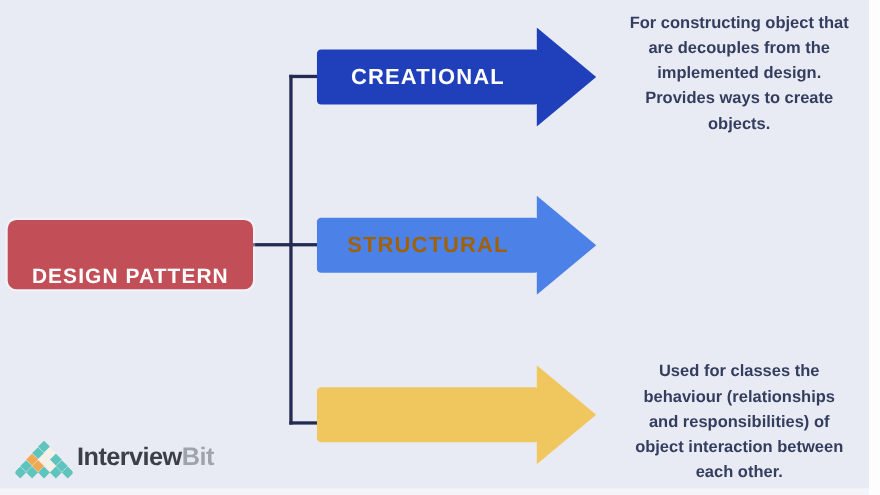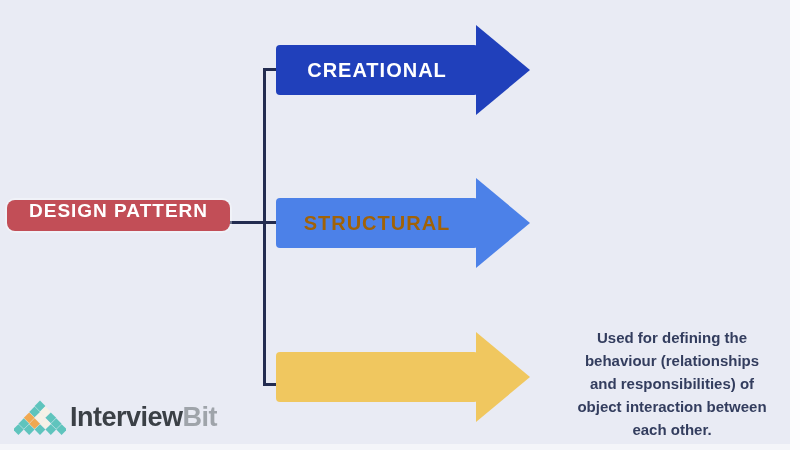--- a/index.html
+++ b/index.html
@@ -9,30 +9,30 @@
     font-family:"Liberation Sans","DejaVu Sans",sans-serif;
   }
   .edge-strip-right{position:absolute;top:0;left:790px;width:10px;height:450px;background:#fdfdfe;}
   .edge-strip-bottom{position:absolute;top:444px;left:0;width:790px;height:6px;background:rgba(253,253,254,.55);}
 
   .line{position:absolute;background:#232c50;}
   .line-h{height:3px;}
   .line-v{width:3px;}
 
   .root-box{
-    position:absolute;left:7px;top:200px;width:223px;height:31px;
+    position:absolute;left:7px;top:200px;width:223px;height:63px;
     background:#c24e57;border-radius:8px;
-    display:flex;align-items:flex-start;justify-content:center;
+    display:flex;align-items:flex-end;justify-content:center;
     box-shadow:0 0 0 2px rgba(255,255,255,.35);
   }
   .root-box .root-label{
     color:#ffffff;font-size:19px;font-weight:700;letter-spacing:1px;
   }
 
-  .branch-arrow{position:absolute;left:276px;width:254px;height:90px;}
+  .branch-arrow{position:absolute;left:288px;width:254px;height:90px;}
   .branch-arrow svg{position:absolute;top:0;left:0;display:block;}
   .arrow-creational{top:25px;}
   .arrow-structural{top:178px;}
   .arrow-behavioral{top:332px;}
   .arrow-label{
     position:absolute;left:0;top:20px;width:202px;height:50px;
     display:flex;align-items:center;justify-content:center;
     font-size:20px;font-weight:700;letter-spacing:1px;
   }
 
@@ -40,21 +40,21 @@
     position:absolute;left:548px;width:248px;
     text-align:center;color:#333d5e;font-size:15px;font-weight:700;
     line-height:23px;white-space:pre-line;
   }
   .desc-creational{top:9px;}
   .desc-structural{top:181px;}
   .desc-behavioral{top:326px;}
 
   .logo{position:absolute;left:14px;top:398px;width:230px;height:42px;}
   .logo-mark{position:absolute;left:0;top:2px;}
-  .logo-text{position:absolute;left:56px;top:4px;font-size:27px;letter-spacing:-0.5px;white-space:nowrap;}
+  .logo-text{position:absolute;left:56px;top:4px;font-size:23px;letter-spacing:-0.5px;white-space:nowrap;}
   .logo-text .t1{color:#3b4046;font-weight:700;}
   .logo-text .t2{color:#9ca1a7;font-weight:700;opacity:.95;}
 </style>
 </head>
 <body>
 
 <div class="canvas">
 
   <div class="edge-strip-right"></div>
   <div class="edge-strip-bottom"></div>
@@ -71,40 +71,45 @@
 
   <div class="branch-arrow arrow-creational">
     <svg width="254" height="90" viewBox="0 0 254 90">
       <g fill="#2040bb">
         <rect x="0" y="20" width="202" height="50" rx="4"></rect>
         <polygon points="200,0 254,45 200,90"></polygon>
       </g>
     </svg>
     <div class="arrow-label" style="color: rgb(255, 255, 255);">CREATIONAL</div>
   </div>
+  <div class="desc desc-creational">For constructing object that
+are decouples from the
+implemented design.
+Provides ways to create
+objects.</div>
 
   <div class="branch-arrow arrow-structural">
     <svg width="254" height="90" viewBox="0 0 254 90">
       <g fill="#4c81e8">
         <rect x="0" y="20" width="202" height="50" rx="4"></rect>
         <polygon points="200,0 254,45 200,90"></polygon>
       </g>
     </svg>
     <div class="arrow-label" style="color: #a16207;">STRUCTURAL</div>
   </div>
 
   <div class="branch-arrow arrow-behavioral">
     <svg width="254" height="90" viewBox="0 0 254 90">
       <g fill="#f0c75f">
         <rect x="0" y="20" width="202" height="50" rx="4"></rect>
         <polygon points="200,0 254,45 200,90"></polygon>
       </g>
     </svg>
   </div>
-  <div class="desc desc-behavioral">Used for defining the
+  <div class="desc desc-behavioral">Used for classes the
 behaviour (relationships
 and responsibilities) of
 object interaction between
 each other.</div>
 
   <div class="logo">
     <svg class="logo-mark" width="52" height="38" viewBox="0 0 52 38" id="logo-mark-svg">
         <polygon points="26,0.5999999999999996 31.4,6 26,11.4 20.6,6" fill="#5fc4bd"></polygon>
         <polygon points="20.6,6.5 26,11.9 20.6,17.3 15.200000000000001,11.9" fill="#5fc4bd"></polygon>
         <polygon points="31.400000000000002,6.5 36.800000000000004,11.9 31.400000000000002,17.3 26,11.9" fill="#f6f1e6"></polygon>

